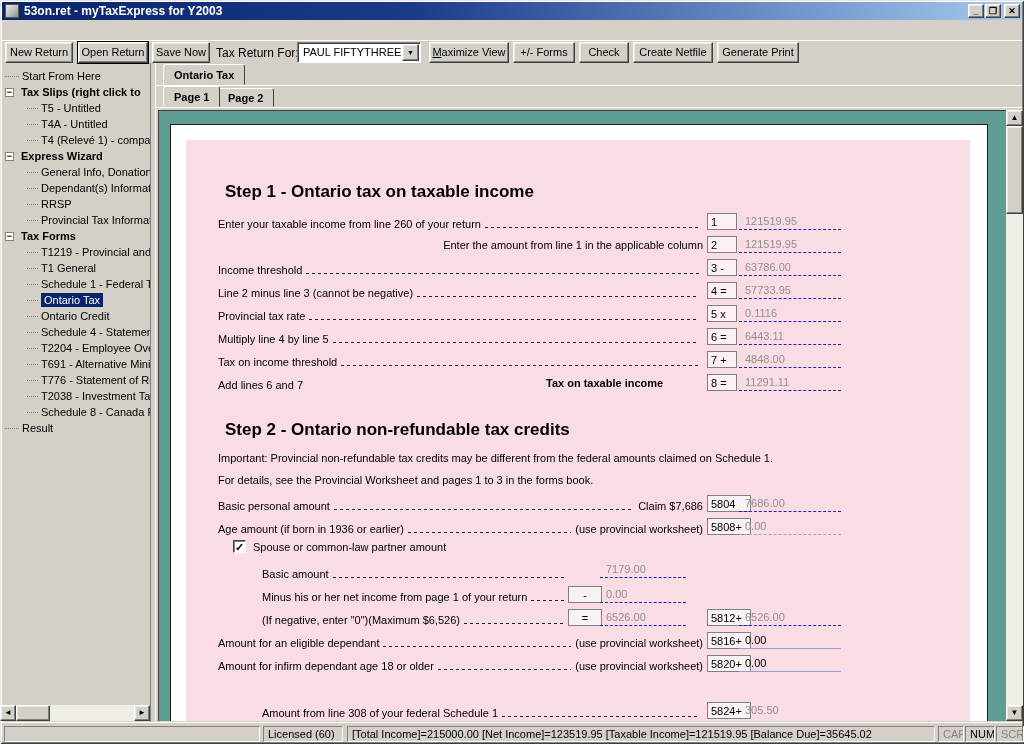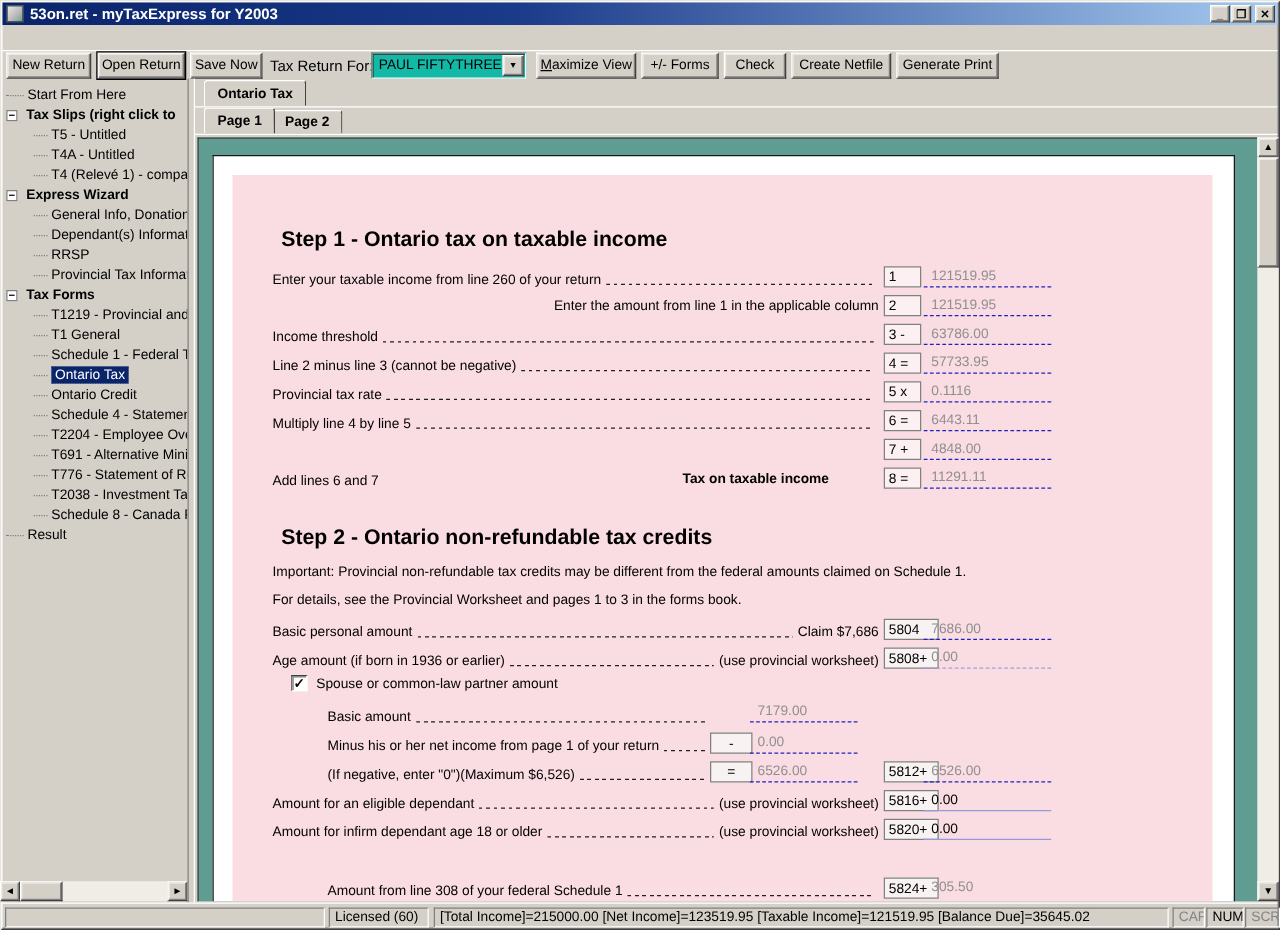--- a/index.html
+++ b/index.html
@@ -26,21 +26,21 @@
   .menubar { position:absolute; left:2px; top:20px; right:2px; height:20px; font-size:11px; }
   .menu-item { display:inline-block; padding:3px 9px 0 9px; height:20px; color:#000; }
 
   
   .toolbar { position:absolute; left:2px; top:40px; right:2px; height:23px;
              border-top:1px solid #fff; }
   .tbtn { position:absolute; top:1px; height:21px; font-size:11px; line-height:19px;
           text-align:center; color:#000; }
   .default-btn { outline:1px solid #000; }
   .tb-label { position:absolute; top:5px; font-size:12px; }
-  .combo { position:absolute; left:295px; top:1px; width:124px; height:21px; background:#14b8a6;
+  .combo { position:absolute; left:295px; top:1px; width:124px; height:21px; background:#ffffff;
            border:1px solid; border-color:#808080 #fff #fff #808080;
            box-shadow: inset 1px 1px 0 #404040; }
   .combo-text { position:absolute; left:5px; top:3px; font-size:11px; white-space:nowrap; }
   .combo-arrow { position:absolute; right:1px; top:1px; width:17px; height:17px;
                  font-size:7px; line-height:16px; text-align:center; }
   .fl::first-letter { text-decoration:underline; }
 
   
   .tree { position:absolute; left:0; top:63px; width:150px; height:642px; overflow:hidden;
           font-size:11px; padding-top:5px; }
@@ -234,20 +234,24 @@
     <div class="numbox" style="top:165px;">5 x</div>
     <div class="val vcalc" style="top:165px;">0.1116</div>
 
     <div class="frow" style="top:191px;">
       <span class="flabel">Multiply line 4 by line 5</span>
         <span class="dash"></span>
     </div>
     <div class="numbox" style="top:188px;">6 =</div>
     <div class="val vcalc" style="top:188px;">6443.11</div>
 
+    <div class="frow" style="top:214px;">
+      <span class="flabel">Tax on income threshold</span>
+        <span class="dash"></span>
+    </div>
     <div class="numbox" style="top:211px;">7 +</div>
     <div class="val vcalc" style="top:211px;">4848.00</div>
 
     <div class="frow" style="top:237px;">
       <span class="flabel">Add lines 6 and 7</span>
     </div>
     <div class="result-label" style="top:237px;">Tax on taxable income</div>
     <div class="numbox" style="top:234px;">8 =</div>
     <div class="val vcalc" style="top:234px;">11291.11</div>
 

